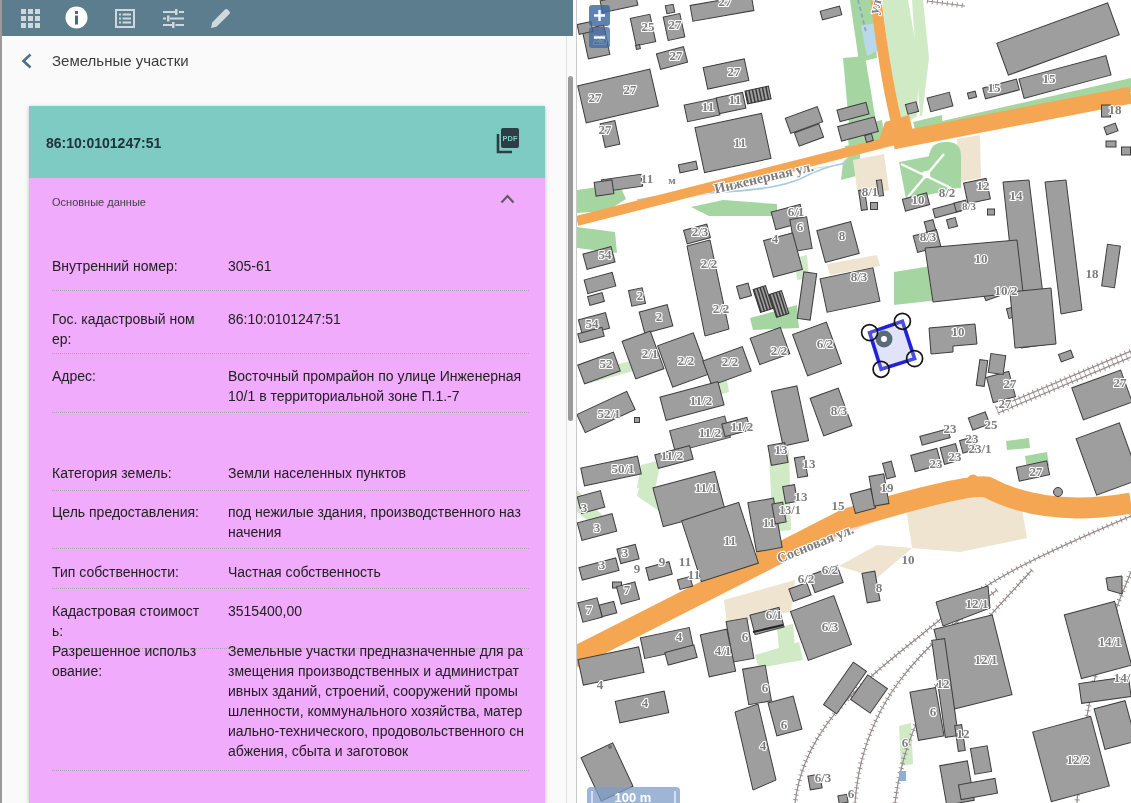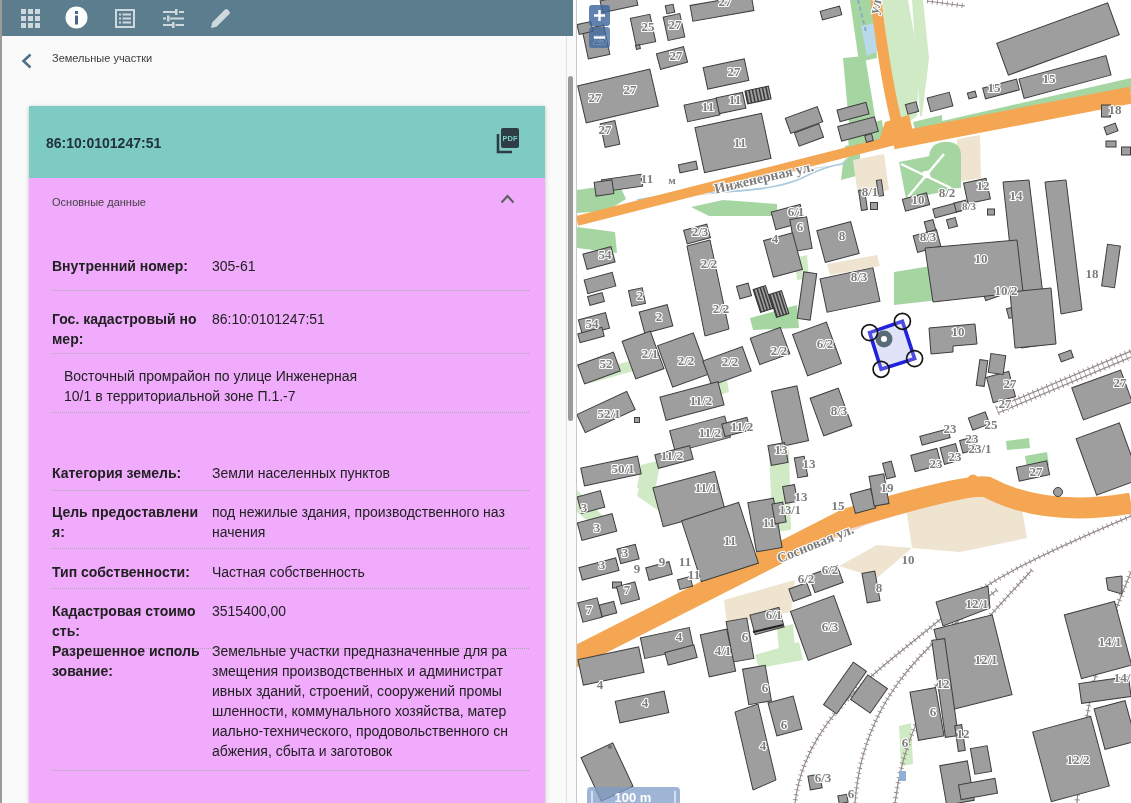--- a/index.html
+++ b/index.html
@@ -2,29 +2,29 @@
 <html><head><meta charset="utf-8"><style>
 *{margin:0;padding:0;box-sizing:border-box}
 html,body{width:1131px;height:803px;overflow:hidden;font-family:"Liberation Sans",sans-serif;background:#fff}
 .app{position:relative;width:1131px;height:803px}
 .panel{position:absolute;left:0;top:0;width:577px;height:803px;background:#fafafa}
 .edge{position:absolute;left:0;top:0;width:2px;height:803px;background:#9b9b9b;z-index:9}
 .toolbar{position:absolute;left:0;top:0;width:573px;height:36px;background:#5b7d8e}
 .tb-ic{position:absolute;top:9px}
 .subtitle{position:absolute;left:0;top:36px;width:573px;height:50px;background:#fafafa}
 .back{position:absolute;left:20px;top:17px}
-.subtitle .t{position:absolute;left:52px;top:16px;font-size:11px;color:#3c3c3c}
+.subtitle .t{position:absolute;left:52px;top:16px;font-size:15px;color:#3c3c3c}
 .card{position:absolute;left:29px;top:106px;width:516px;height:697px;background:#f0abfc;box-shadow:0 1px 4px rgba(0,0,0,0.25)}
 .cardhead{position:absolute;left:0;top:0;width:516px;height:72px;background:#7dcbc3}
 .cardhead .num{position:absolute;left:17px;top:29px;font-size:14px;font-weight:bold;color:#22323a}
 .acc{position:absolute;left:0;top:72px;width:516px}
 .acc-head{height:48px;line-height:48px;padding-left:23px;font-size:11px;color:#424242}
 .row{position:absolute;left:23px;width:477px;display:flex;border-bottom:1px dotted #a8a8a8;box-sizing:border-box}
-.row .lb{width:148px;font-weight:bold;flex:none;word-break:break-all}
-.row .vl{margin-left:12px;width:297px;word-break:break-all}
+.row .lb{width:148px;font-weight:normal;flex:none;word-break:break-all}
+.row .vl{margin-left:28px;width:297px;word-break:break-all}
 .row,.row .lb,.row .vl{font-size:14px;line-height:20px;color:#212121}
 .sbar{position:absolute;left:566px;top:36px;width:11px;height:767px;background:#fafafa;border-left:1px solid #e2e2e2}
 .vline{position:absolute;left:576px;top:0;width:1px;height:803px;background:#c9c9c9;z-index:5}
 .sthumb{position:absolute;left:568px;top:76px;width:5px;height:345px;background:#9a9a9a;border-radius:3px}
 .map{position:absolute;left:577px;top:0;width:554px;height:803px;background:#15803d;overflow:hidden}
 </style></head>
 <body>
 <div class="app">
 <div class="panel">
  <div class="edge"></div>
@@ -98,20 +98,21 @@
    </div>
        <div class="row" style="top:48px;height:65px;padding-top:30px">
             <div class="lb">Внутренний номер:</div>
             <div class="vl">305-61</div>
           </div>
     <div class="row" style="top:113px;height:63px;padding-top:18px">
             <div class="lb">Гос. кадастровый номер:</div>
             <div class="vl">86:10:0101247:51</div>
           </div>
     <div class="row" style="top:176px;height:59px;padding-top:12px">
+            <div class="lb">Адрес:</div>
             <div class="vl">Восточный промрайон по улице Инженерная 10/1 в территориальной зоне П.1.-7</div>
           </div>
     <div class="row" style="top:273px;height:40px;padding-top:12px">
             <div class="lb">Категория земель:</div>
             <div class="vl">Земли населенных пунктов</div>
           </div>
     <div class="row" style="top:313px;height:58px;padding-top:11px">
             <div class="lb">Цель предоставления:</div>
             <div class="vl">под нежилые здания, производственного назначения</div>
           </div>

